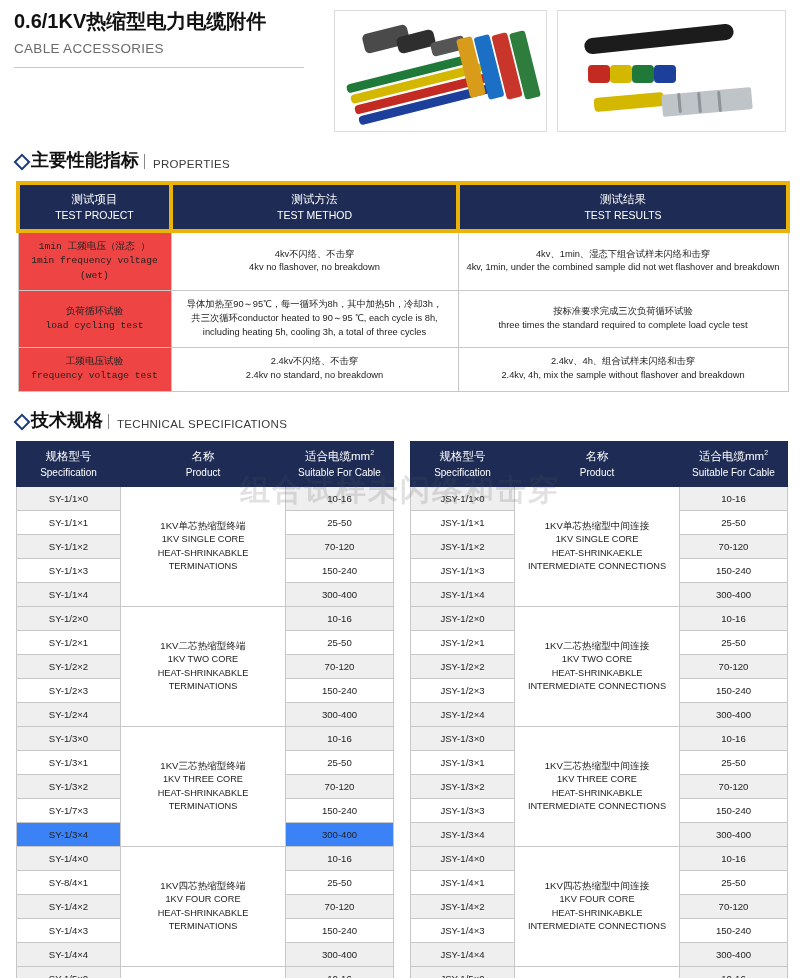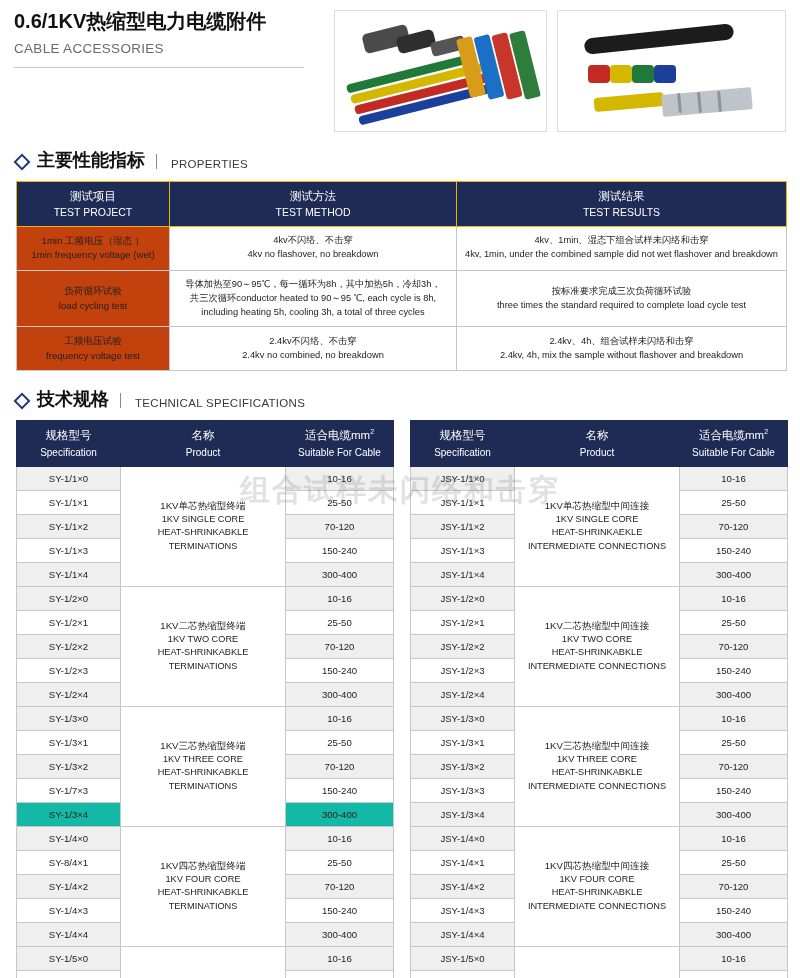--- a/index.html
+++ b/index.html
@@ -39,46 +39,46 @@
     position: absolute; border-radius: 3px;
   }
   .tube-long { height: 9px; border-radius: 4px; }
   .cap { position:absolute; border-radius: 4px; }
 
   
   .blk { position:absolute; border-radius: 4px; }
 
   
   .sec-head {
-    display: flex; align-items: flex-end; gap: 9px;
+    display: flex; align-items: flex-end; gap: 3px;
     padding: 0 0 0 16px; margin-top: 16px;
   }
   .diamond {
     width: 12px; height: 12px; border: 2px solid #1b3a7a;
     transform: rotate(45deg); margin-bottom: 4px; flex: none;
   }
   .sec-cn { font-size: 18px; font-weight: bold; color: #111; }
   .sec-bar { width: 1px; height: 15px; background: #888; margin: 0 5px 3px 2px; }
   .sec-en { font-size: 11.5px; color: #3a3a3a; letter-spacing: .3px; padding-bottom: 2px; }
 
   
   table { border-collapse: collapse; }
   .prop-wrap { padding: 9px 14px 0 16px; }
   .prop-table { width: 770px; table-layout: fixed; }
   .prop-table th {
     background: #1d2b55; color: #fff; font-weight: normal;
     font-size: 10.5px; line-height: 1.45; padding: 6px 4px;
-    border: 1px solid #eab308;
+    border: 4px solid #eab308;
   }
   .prop-table th .l1 { font-size: 11.5px; }
   .prop-table td {
     border: 1px solid #c7c7c7; font-size: 9.3px; line-height: 1.5;
     padding: 7px 6px; text-align: center; vertical-align: middle; color: #222;
   }
-  .prop-table td.c0 { background: #c2410c; font-size: 9.6px; }
+  .prop-table td.c0 { background: #ef4444; font-size: 9.6px; font-family: Liberation Mono, monospace; }
   .prop-table tr td.c0 .l1 { display:block; }
 
   
   .spec-wrap {
     display: flex; gap: 16px; padding: 9px 14px 0 16px;
   }
   .spec-table { width: 377px; table-layout: fixed; }
   .spec-table th {
     background: #1d2b55; color: #fff; font-weight: normal;
     font-size: 10px; line-height: 1.5; padding: 6px 2px;
@@ -210,21 +210,21 @@
             <span>three times the standard required to complete load cycle test</span>
           </td>
         </tr>
         <tr>
           <td class="c0">
             <span class="l1">工频电压试验</span>
             <span>frequency voltage test</span>
           </td>
           <td>
             <span>2.4kv不闪络、不击穿</span><br>
-            <span>2.4kv no combined, no breakdown</span>
+            <span>2.4kv no standard, no breakdown</span>
           </td>
           <td>
             <span>2.4kv、4h、组合试样未闪络和击穿</span><br>
             <span>2.4kv, 4h, mix the sample without flashover and breakdown</span>
           </td>
         </tr>
       </tbody>
     </table>
   </div>
 
@@ -326,21 +326,21 @@
             <td>25-50</td>
           </tr>
           <tr style="background: rgb(239, 239, 239);">
             <td>SY-1/3×2</td>
             <td>70-120</td>
           </tr>
           <tr>
             <td>SY-1/7×3</td>
             <td>150-240</td>
           </tr>
-          <tr style="background: #14b8a6;">
+          <tr style="background: #3b82f6;">
             <td>SY-1/3×4</td>
             <td>300-400</td>
           </tr>
           <tr style="background: rgb(239, 239, 239);">
             <td>SY-1/4×0</td>
             <td class="prod" rowspan="5" style="background: rgb(255, 255, 255);">
               <div class="cn">1KV四芯热缩型终端</div>
               <div>1KV FOUR CORE</div>
               <div>HEAT-SHRINKABKLE</div>
               <div>TERMINATIONS</div>

